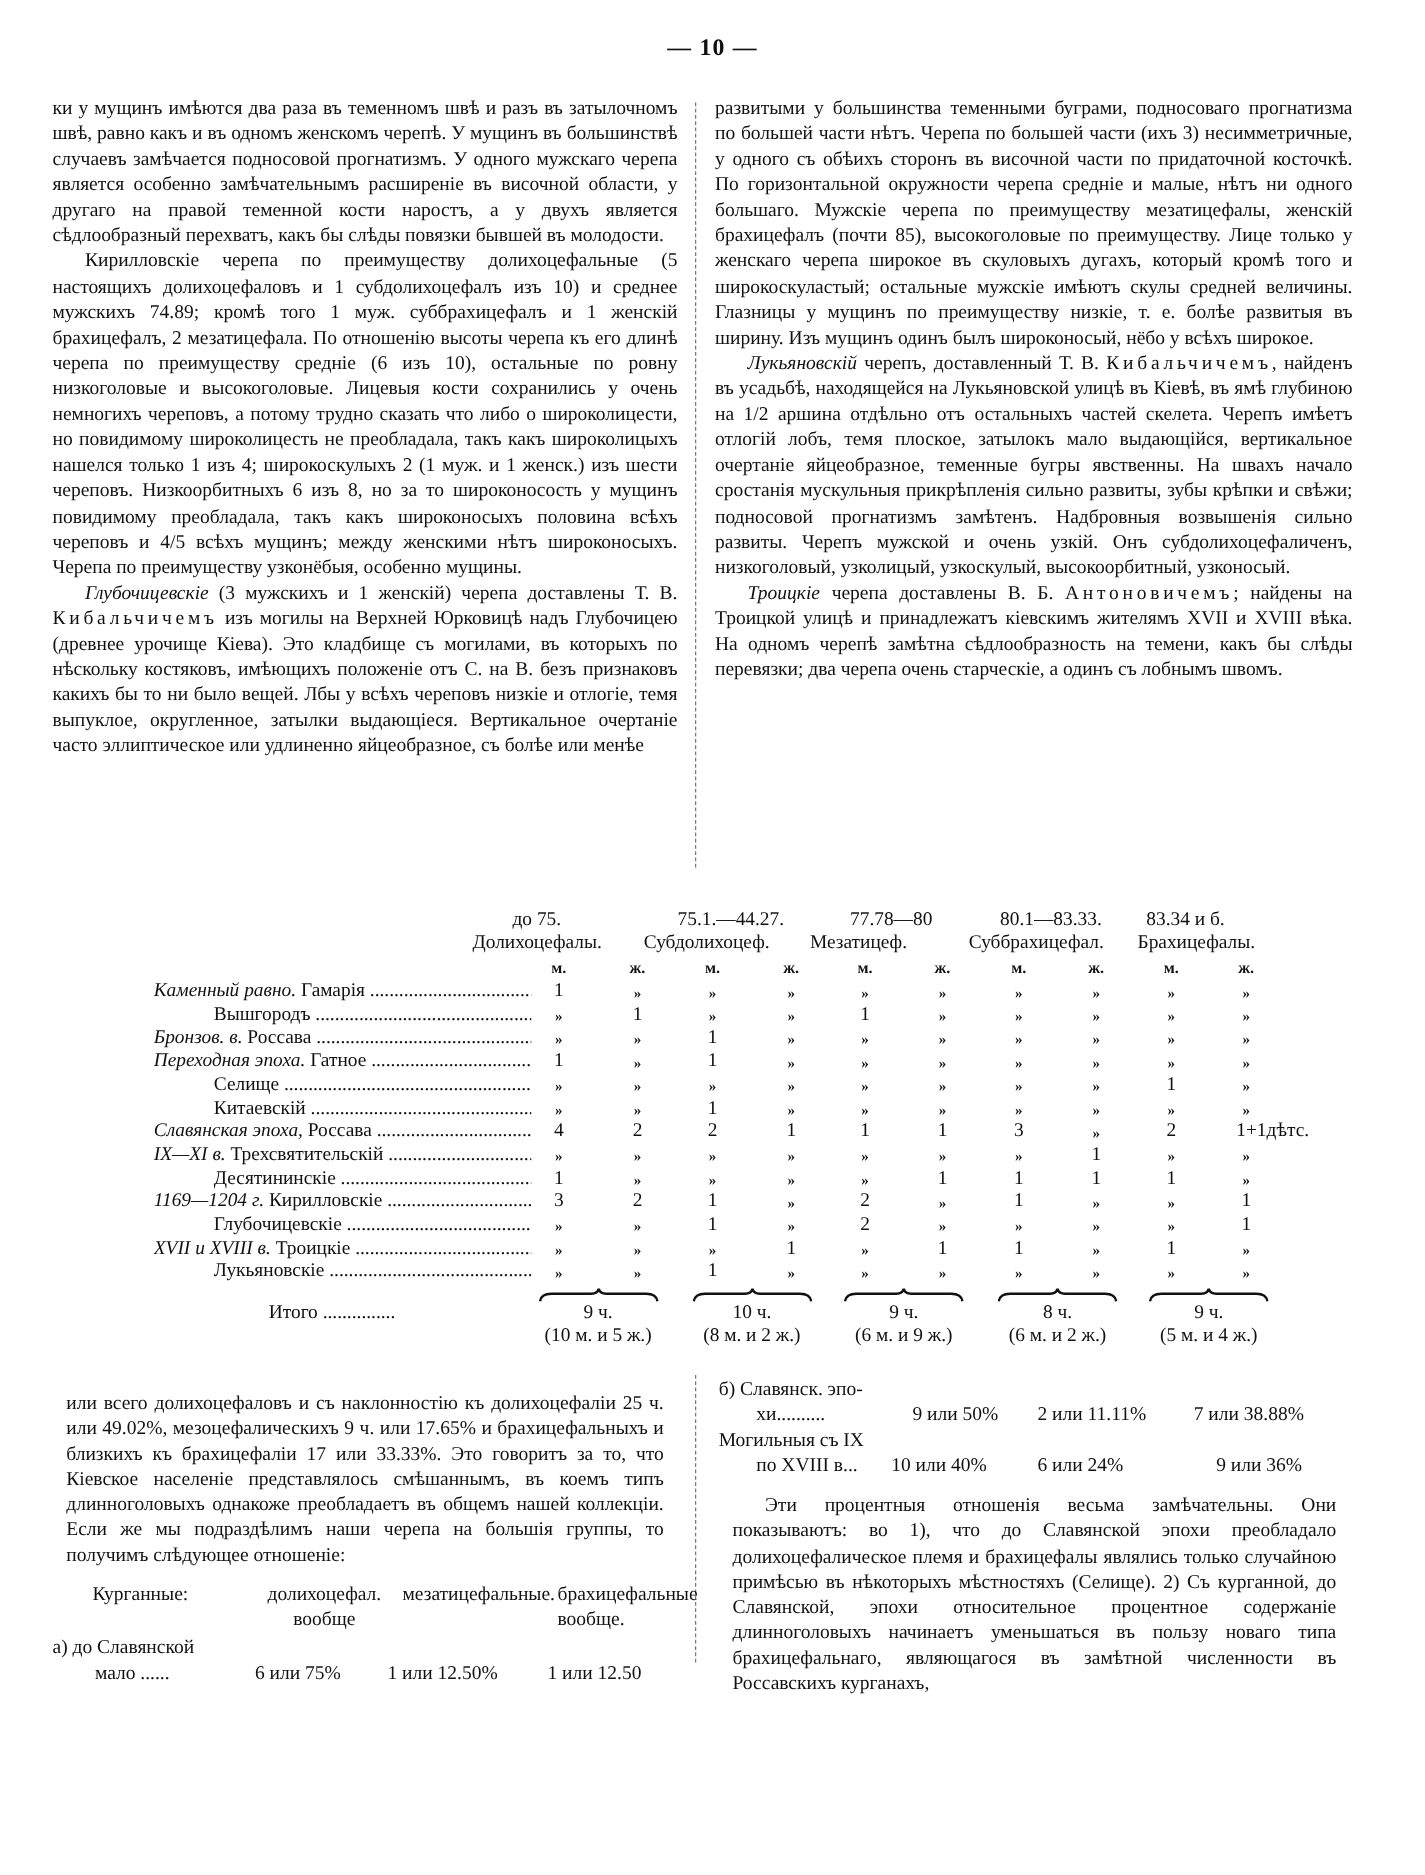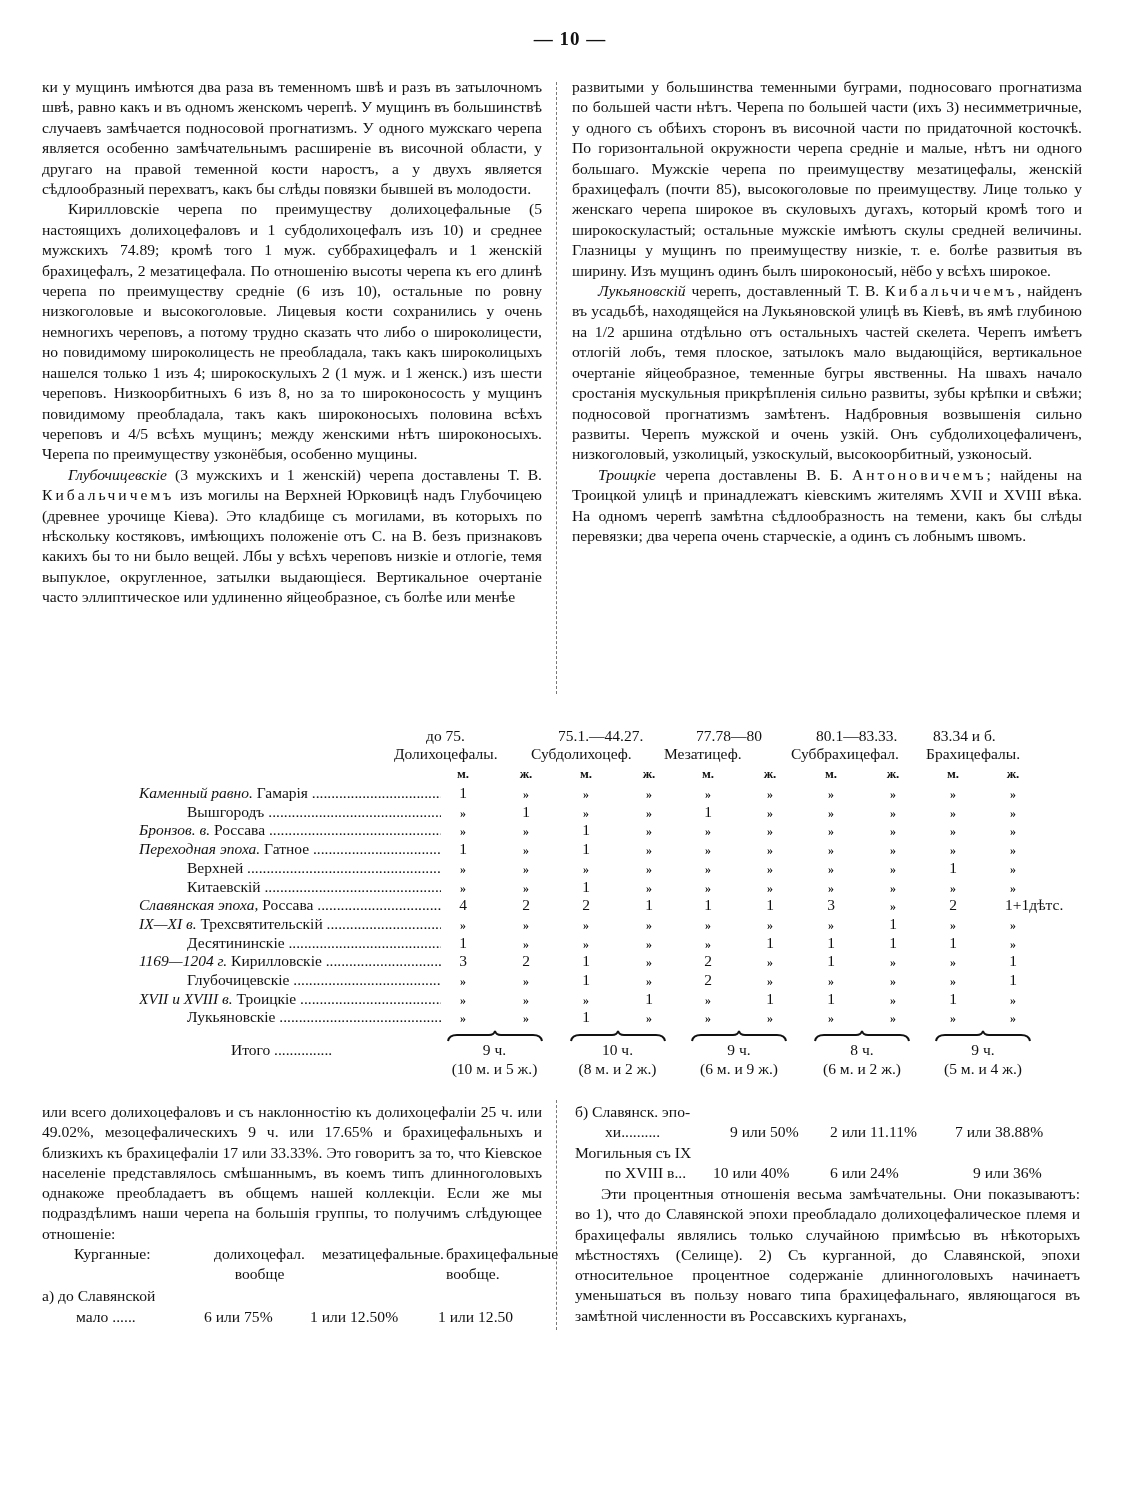--- a/index.html
+++ b/index.html
@@ -7,33 +7,33 @@
          font-family:"Liberation Serif","DejaVu Serif",serif; color:#111; }
   .pagenum { position:absolute; top:28px; left:0; width:1140px; text-align:center; font-size:19px; font-weight:bold; letter-spacing:1px; }
   .col { position:absolute; font-size:15.6px; line-height:20.4px; text-align:justify; }
   .col p { margin:0; text-indent:0; }
   .col p.ind { text-indent:26px; }
   .col i { font-style:italic; }
   .sp { letter-spacing:3px; }
   .leftcol { left:42px; top:77px; width:500px; }
   .rightcol { left:572px; top:77px; width:510px; }
   .vrule { position:absolute; left:556px; width:0; border-left:1px dashed #777; }
-  .tbl { position:absolute; left:16px; top:0; width:924px; height:1100px; font-size:15.5px; }
+  .tbl { position:absolute; left:0; top:0; width:924px; height:1100px; font-size:15.5px; }
   .tbl .hd1 { position:absolute; top:727px; white-space:nowrap; }
   .tbl .hd2 { position:absolute; top:745px; white-space:nowrap; }
   .tbl .mz { position:absolute; top:766px; font-size:13px; font-weight:bold; transform:translateX(-50%); }
   .tbl .rlabel { position:absolute; left:123px; width:302px; white-space:nowrap; overflow:hidden; }
   .tbl .rlabel.sub { padding-left:48px; width:254px; }
   .tbl .v { position:absolute; transform:translateX(-50%); }
   .brace { position:absolute; top:1030px; height:12px; }
   .brace svg { display:block; }
   .total { position:absolute; transform:translateX(-50%); white-space:nowrap; text-align:center; }
   .bl { position:absolute; left:42px; top:1102px; width:500px; font-size:15.6px; line-height:20.3px; text-align:justify; }
   .br { position:absolute; left:575px; top:1102px; width:505px; font-size:15.6px; line-height:20.3px; text-align:justify; }
-  .bl p, .br p { margin:0; }
+  .bl p, .br p { margin:11px; }
   .ind { text-indent:26px; }
 </style>
 </head>
 <body>
 
 <div class="pagenum">— 10 —</div>
 
 <div class="vrule" style="top:82px;height:612px;"></div>
 <div class="vrule" style="top:1100px;height:230px;"></div>
 
@@ -106,21 +106,21 @@
     <div class="v" style="top:840.1px;left:447px;">1</div>
     <div class="v" style="top:840.1px;left:510px;font-size:12px;font-weight:bold;margin-top:3px;">»</div>
     <div class="v" style="top:840.1px;left:570px;">1</div>
     <div class="v" style="top:840.1px;left:633px;font-size:12px;font-weight:bold;margin-top:3px;">»</div>
     <div class="v" style="top:840.1px;left:692px;font-size:12px;font-weight:bold;margin-top:3px;">»</div>
     <div class="v" style="top:840.1px;left:754px;font-size:12px;font-weight:bold;margin-top:3px;">»</div>
     <div class="v" style="top:840.1px;left:815px;font-size:12px;font-weight:bold;margin-top:3px;">»</div>
     <div class="v" style="top:840.1px;left:877px;font-size:12px;font-weight:bold;margin-top:3px;">»</div>
     <div class="v" style="top:840.1px;left:937px;font-size:12px;font-weight:bold;margin-top:3px;">»</div>
     <div class="v" style="top:840.1px;left:997px;font-size:12px;font-weight:bold;margin-top:3px;">»</div>
-    <div class="rlabel sub" style="top: 858.8px;"><span>Верхней</span><span> ......................................................</span></div>
+    <div class="rlabel sub" style="top: 858.8px;"><span>Селище</span><span> ......................................................</span></div>
     <div class="v" style="top:858.8px;left:447px;font-size:12px;font-weight:bold;margin-top:3px;">»</div>
     <div class="v" style="top:858.8px;left:510px;font-size:12px;font-weight:bold;margin-top:3px;">»</div>
     <div class="v" style="top:858.8px;left:570px;font-size:12px;font-weight:bold;margin-top:3px;">»</div>
     <div class="v" style="top:858.8px;left:633px;font-size:12px;font-weight:bold;margin-top:3px;">»</div>
     <div class="v" style="top:858.8px;left:692px;font-size:12px;font-weight:bold;margin-top:3px;">»</div>
     <div class="v" style="top:858.8px;left:754px;font-size:12px;font-weight:bold;margin-top:3px;">»</div>
     <div class="v" style="top:858.8px;left:815px;font-size:12px;font-weight:bold;margin-top:3px;">»</div>
     <div class="v" style="top:858.8px;left:877px;font-size:12px;font-weight:bold;margin-top:3px;">»</div>
     <div class="v" style="top:858.8px;left:937px;">1</div>
     <div class="v" style="top:858.8px;left:997px;font-size:12px;font-weight:bold;margin-top:3px;">»</div>

